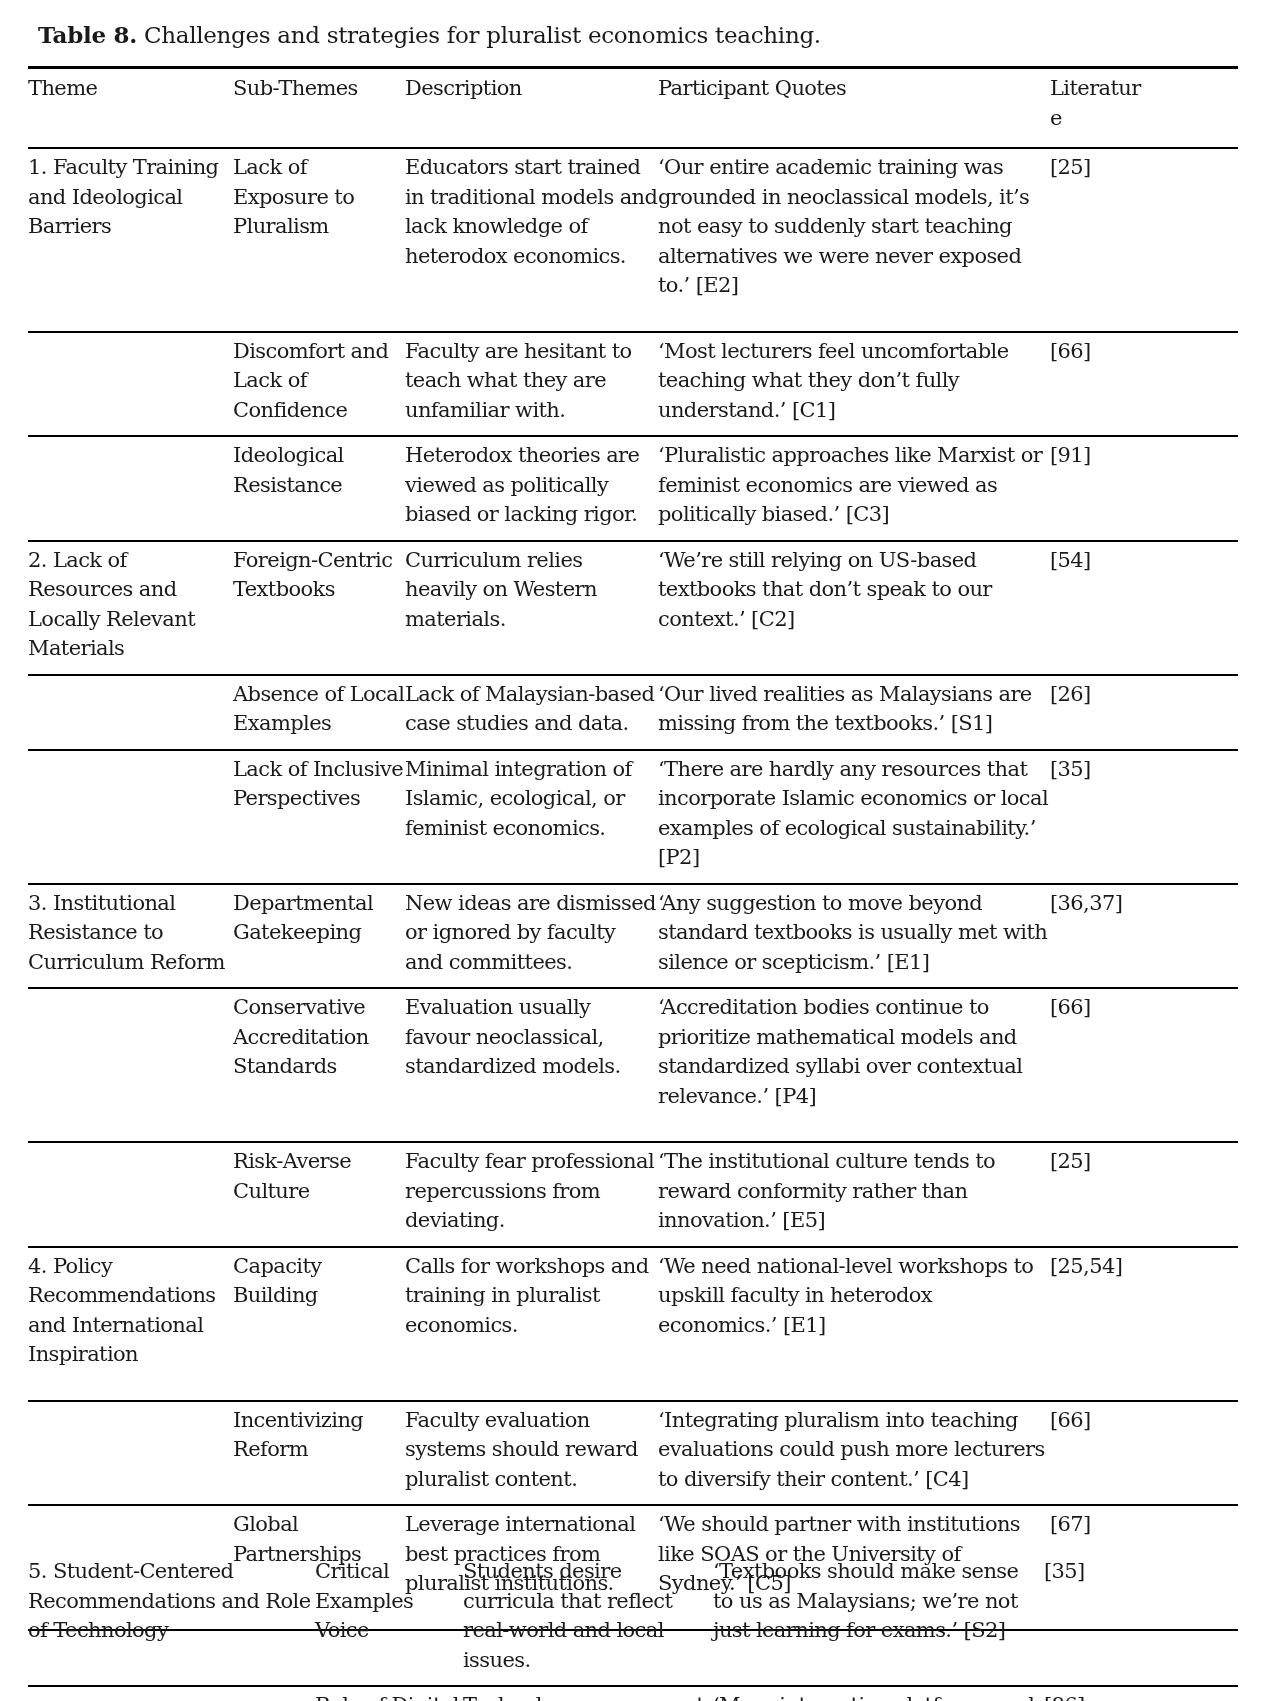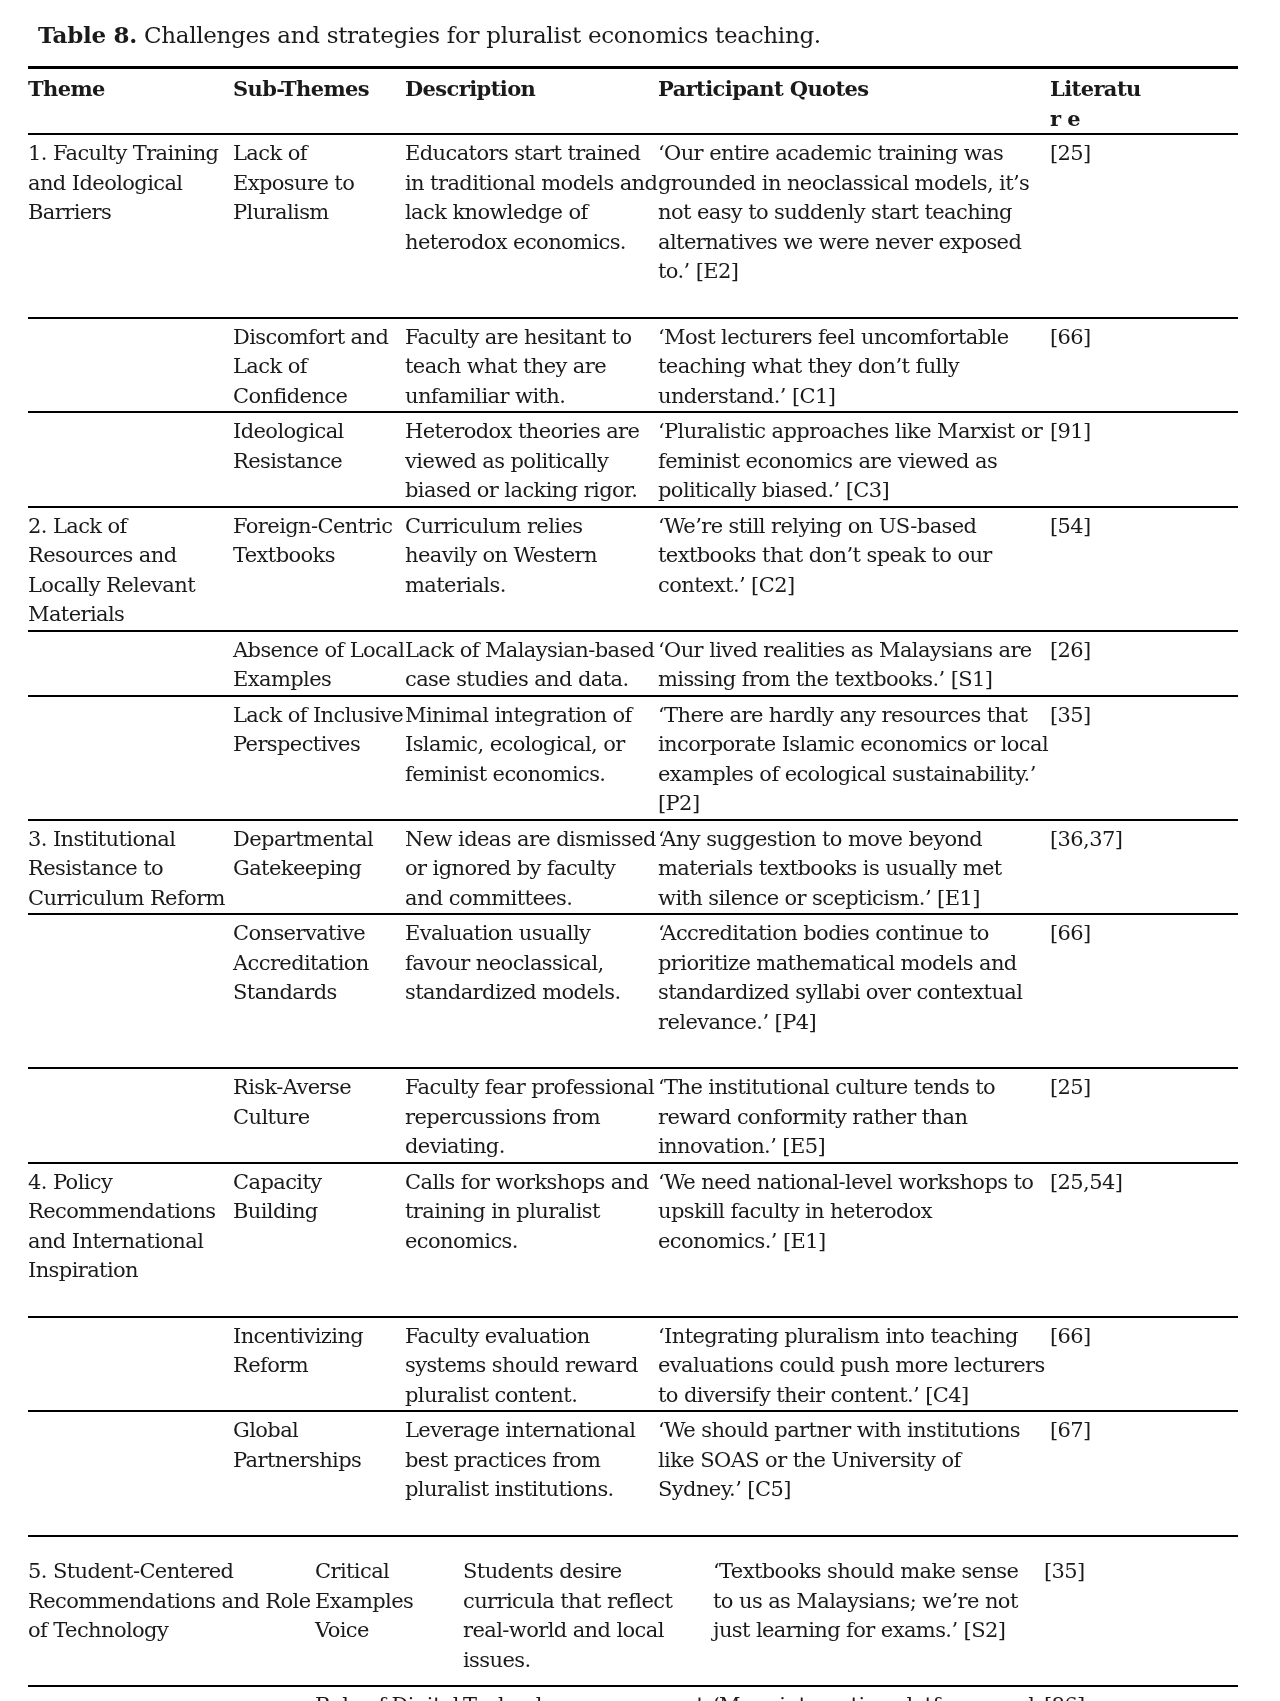--- a/index.html
+++ b/index.html
@@ -4,23 +4,23 @@
 <style>
   html, body { margin:0; padding:0; background:#ffffff; }
   body { width:1280px; height:1701px; position:relative; overflow:hidden;
          font-family:"DejaVu Serif", "Liberation Serif", serif; color:#1a1a1a; }
   .caption { position:absolute; left:38px; top:20px; font-size:23px; letter-spacing:-0.3px; line-height:30px; }
   .caption b { font-weight:bold; }
   table { border-collapse:collapse; table-layout:fixed; position:absolute; left:28px;
           font-size:21px; line-height:29.5px; letter-spacing:-0.6px; }
   td, th { vertical-align:top; padding:0; text-align:left; font-weight:normal; }
   #main-table { top:66px; width:1210px; border-top:3px solid #000; }
-  #main-table thead th { font-weight:bold; padding-top:5px; padding-bottom:0; border-bottom:2.5px solid #000; }
+  #main-table thead th { font-weight:normal; padding-top:5px; padding-bottom:14px; border-bottom:2.5px solid #000; }
   #main-table tbody tr { border-bottom:2.5px solid #000; }
-  #main-table tbody td { padding-top:4px; padding-bottom:0; }
+  #main-table tbody td { padding-top:4px; padding-bottom:10px; }
   #sec5-table { width:1210px; top:1368px; border-top:0; }
   #sec5-table tr { border-bottom:2.5px solid #000; }
   #sec5-table tr:last-child { border-bottom:3px solid #000; }
   #sec5-table td { padding-top:4px; padding-bottom:10px; }
   .pad-b { padding-bottom:30px !important; }
 </style>
 </head>
 <body>
 
 <div class="caption">
@@ -84,21 +84,21 @@
         <td></td>
         <td>Lack of Inclusive Perspectives</td>
         <td>Minimal integration of Islamic, ecological, or feminist economics.</td>
         <td>‘There are hardly any resources that incorporate Islamic economics or local examples of ecological sustainability.’ [P2]</td>
         <td>[35]</td>
       </tr>
       <tr>
         <td>3. Institutional Resistance to Curriculum Reform</td>
         <td>Departmental Gatekeeping</td>
         <td>New ideas are dismissed or ignored by faculty and committees.</td>
-        <td>‘Any suggestion to move beyond materials textbooks is usually met with silence or scepticism.’ [E1]</td>
+        <td>‘Any suggestion to move beyond standard textbooks is usually met with silence or scepticism.’ [E1]</td>
         <td>[36,37]</td>
       </tr>
       <tr>
         <td class="pad-b"></td>
         <td class="pad-b">Conservative Accreditation Standards</td>
         <td class="pad-b">Evaluation usually favour neoclassical, standardized models.</td>
         <td class="pad-b">‘Accreditation bodies continue to prioritize mathematical models and standardized syllabi over contextual relevance.’ [P4]</td>
         <td class="pad-b">[66]</td>
       </tr>
       <tr>

